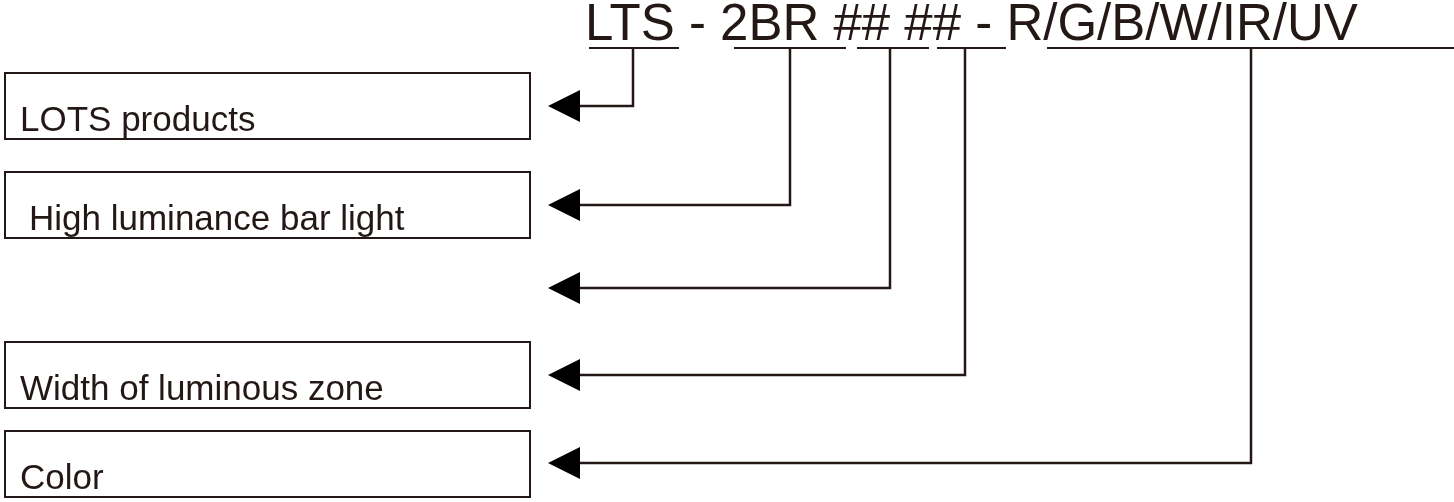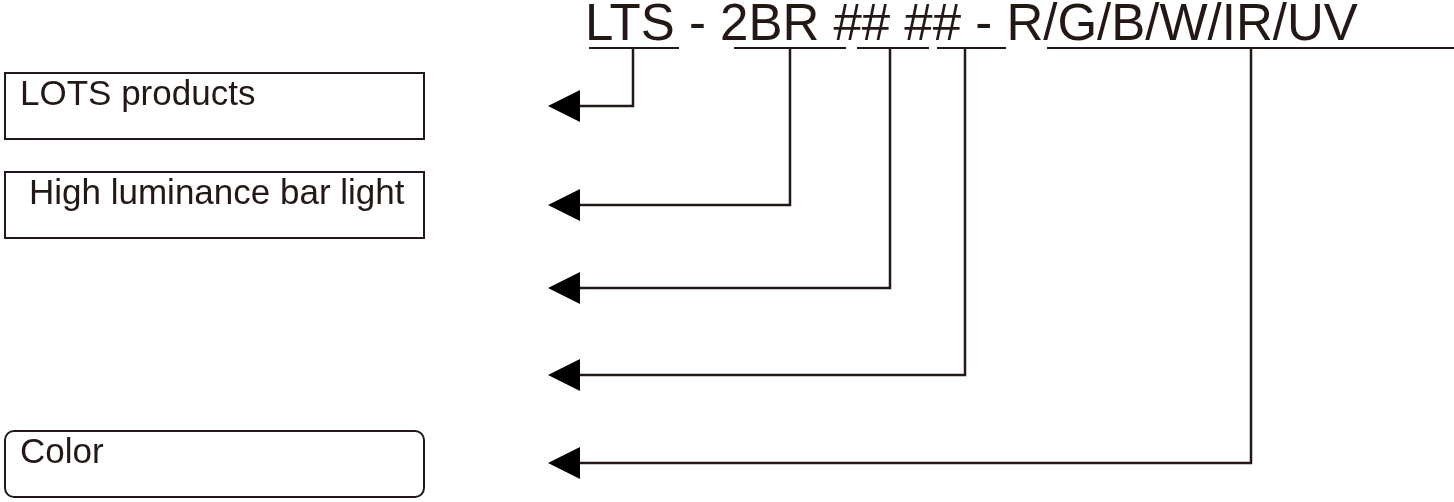--- a/index.html
+++ b/index.html
@@ -44,26 +44,26 @@
   .underline {
     position: absolute;
     height: 0;
     border-top: 2px solid #231815;
   }
 
   
   .label-box {
     position: absolute;
     left: 4px;
-    width: 421px;
+    width: 527px;
     box-sizing: border-box;
     border: 2px solid #231815;
     background: #ffffff;
     display: flex;
-    align-items: flex-start;
+    align-items: flex-end;
   }
   .label-text {
     font-size: 35px;
     line-height: 38px;
     color: #231815;
     padding-left: 14px;
     white-space: nowrap;
     font-family: "Liberation Sans", sans-serif;
   }
 
@@ -126,18 +126,21 @@
 
   <div class="label-box" style="top:72px; height:68px;">
     <span class="label-text">LOTS products</span>
   </div>
 
   <div class="label-box" style="top:171px; height:68px;padding-left:9px;">
     <span class="label-text">High luminance bar light</span>
   </div>
 
 
+  <div class="label-box" style="top:341px; height:68px;">
+    <span class="label-text">Width of luminous zone</span>
+  </div>
 
-  <div class="label-box" style="top:430px; height:68px;border-radius:10px;">
+  <div class="label-box" style="top:430px; height:68px;">
     <span class="label-text">Color</span>
   </div>
 
 </div>
 
 </body></html>

